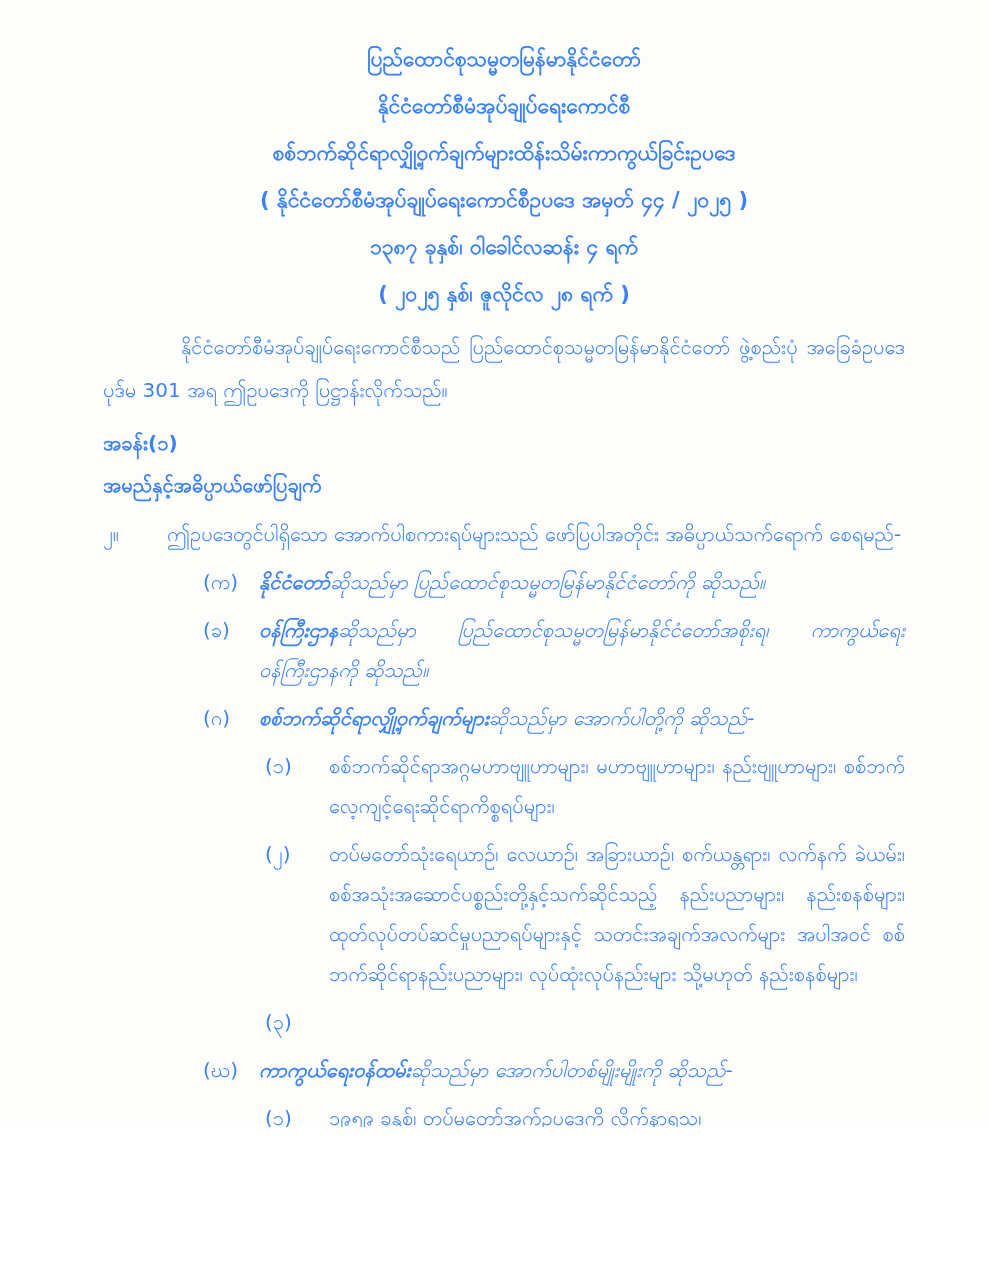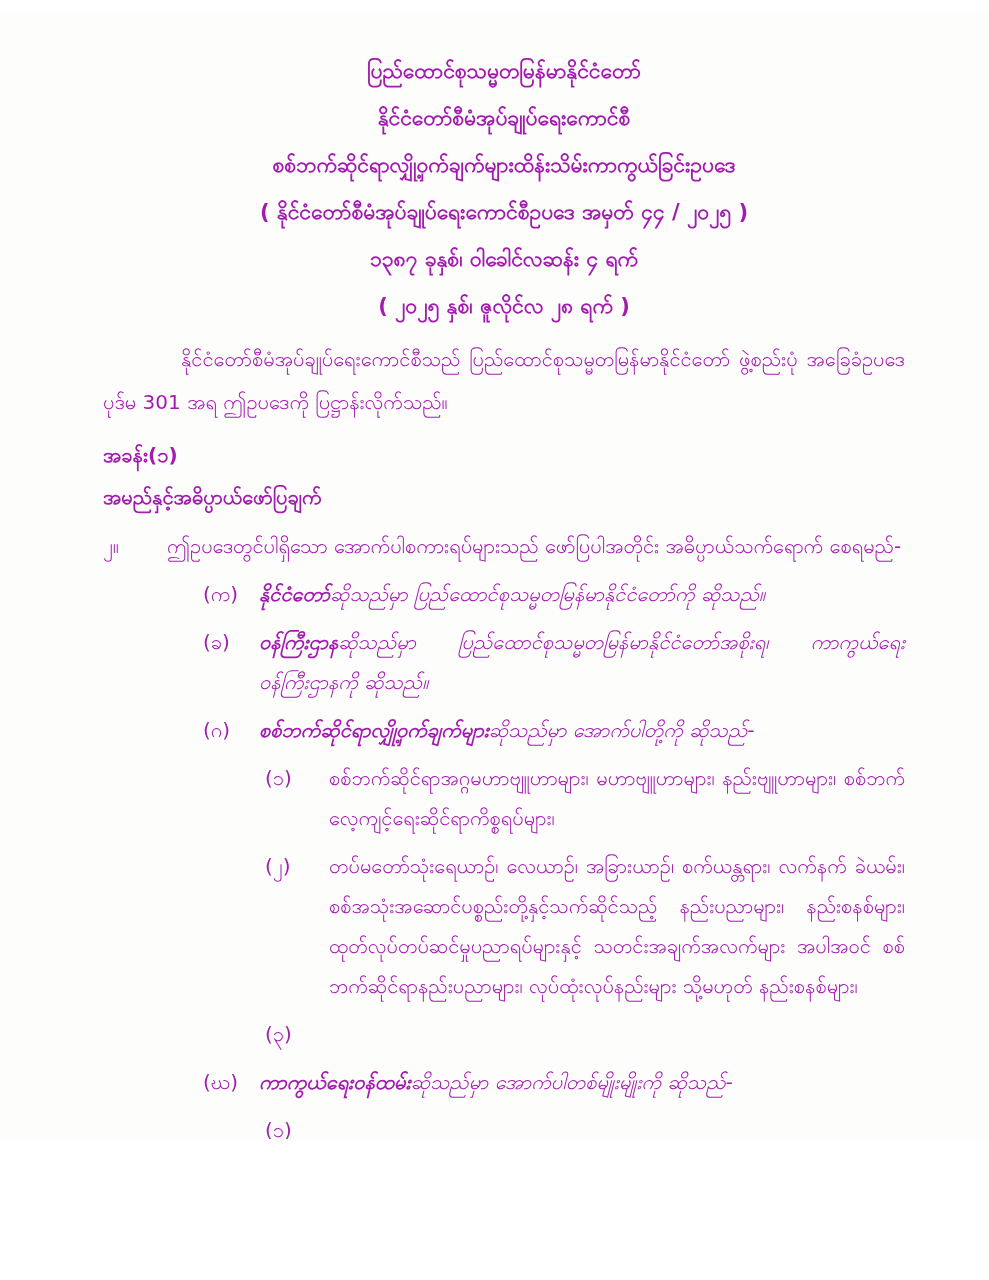--- a/index.html
+++ b/index.html
@@ -1,23 +1,23 @@
 <!DOCTYPE html>
 <html lang="my"><head>
 <meta charset="utf-8">
 <title></title>
 <style>
   * { margin:0; padding:0; box-sizing:border-box; }
   html, body { background:#ffffff; }
   .page {
     position:relative;
     width:989px; height:1127px;
-    margin:12px auto;
+    margin:0 auto;
     background:#fdfdfc;
-    color:#a21caf;
+    color:#3b82f6;
     font-family:"DejaVu Sans", sans-serif;
     font-size:20px;
     padding:44px 84px 0 103px;
     overflow:hidden;
   }
   
   .doc-header { text-align:center; font-weight:bold; font-size:21px; }
   .h-line { line-height:31px; margin-bottom:16px; white-space:nowrap; }
   
   .preamble {
@@ -112,15 +112,16 @@
     <span class="num3">(၃)</span>
   </div>
 
   <div class="def">
     <span class="num2">(ဃ)</span>
     <span class="dbody"><span class="bold">ကာကွယ်ရေးဝန်ထမ်း</span><span>ဆိုသည်မှာ အောက်ပါတစ်မျိုးမျိုးကို ဆိုသည်-</span></span>
   </div>
 
   <div class="clause">
     <span class="num3">(၁)</span>
+    <span class="cbody">၁၉၅၉ ခုနှစ်၊ တပ်မတော်အက်ဥပဒေကို လိုက်နာရသူ၊</span>
   </div>
 
 </div>
 
 </body></html>

